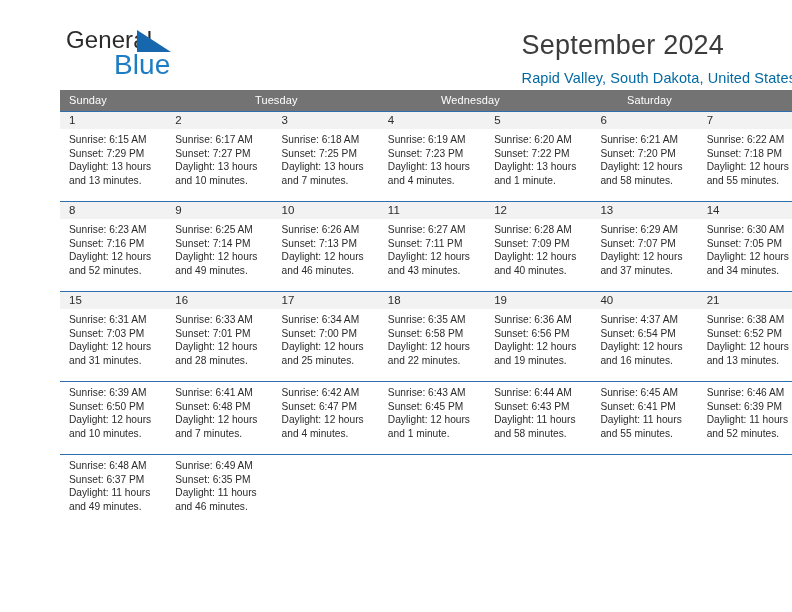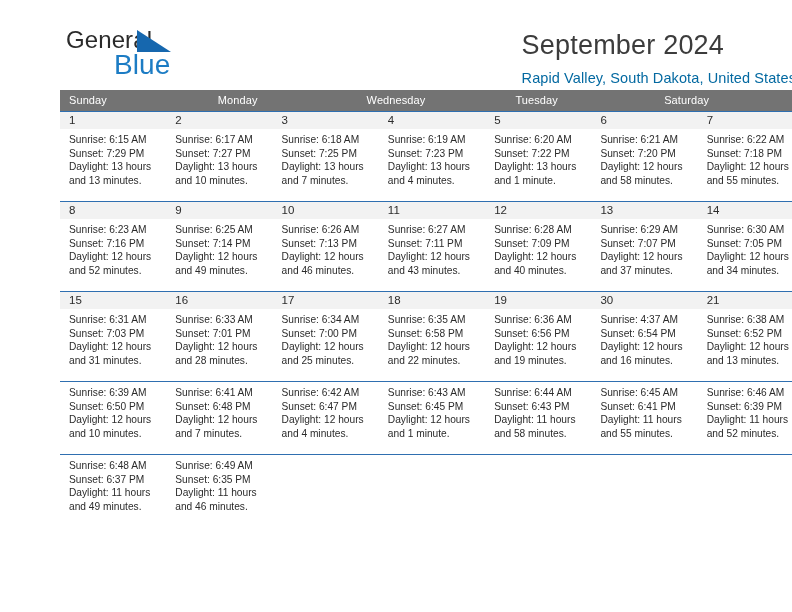--- a/index.html
+++ b/index.html
@@ -137,23 +137,22 @@
     <div class="titles">
       <div class="cal-title">September 2024</div>
       <div class="cal-subtitle">Rapid Valley, South Dakota, United States</div>
     </div>
   </div>
 
   <div class="calendar">
 
     <div class="dow-row">
       <div class="dow">Sunday</div>
-      <div class="dow">Monday</div>
+      <div class="dow">Tuesday</div>
       <div class="dow">Wednesday</div>
-      <div class="dow">Tuesday</div>
       <div class="dow">Saturday</div>
     </div>
 
     <div class="week">
       <div class="num-row">
         <div class="daynum">1</div>
         <div class="daynum">2</div>
         <div class="daynum">3</div>
         <div class="daynum">4</div>
         <div class="daynum">5</div>
@@ -262,21 +261,21 @@
       </div>
     </div>
 
     <div class="week">
       <div class="num-row">
         <div class="daynum">15</div>
         <div class="daynum">16</div>
         <div class="daynum">17</div>
         <div class="daynum">18</div>
         <div class="daynum">19</div>
-        <div class="daynum">30</div>
+        <div class="daynum">40</div>
         <div class="daynum">21</div>
       </div>
       <div class="body-row">
         <div class="cell">
           <div class="line">Sunrise: 6:31 AM</div>
           <div class="line">Sunset: 7:03 PM</div>
           <div class="line">Daylight: 12 hours</div>
           <div class="line">and 31 minutes.</div>
         </div>
         <div class="cell">

